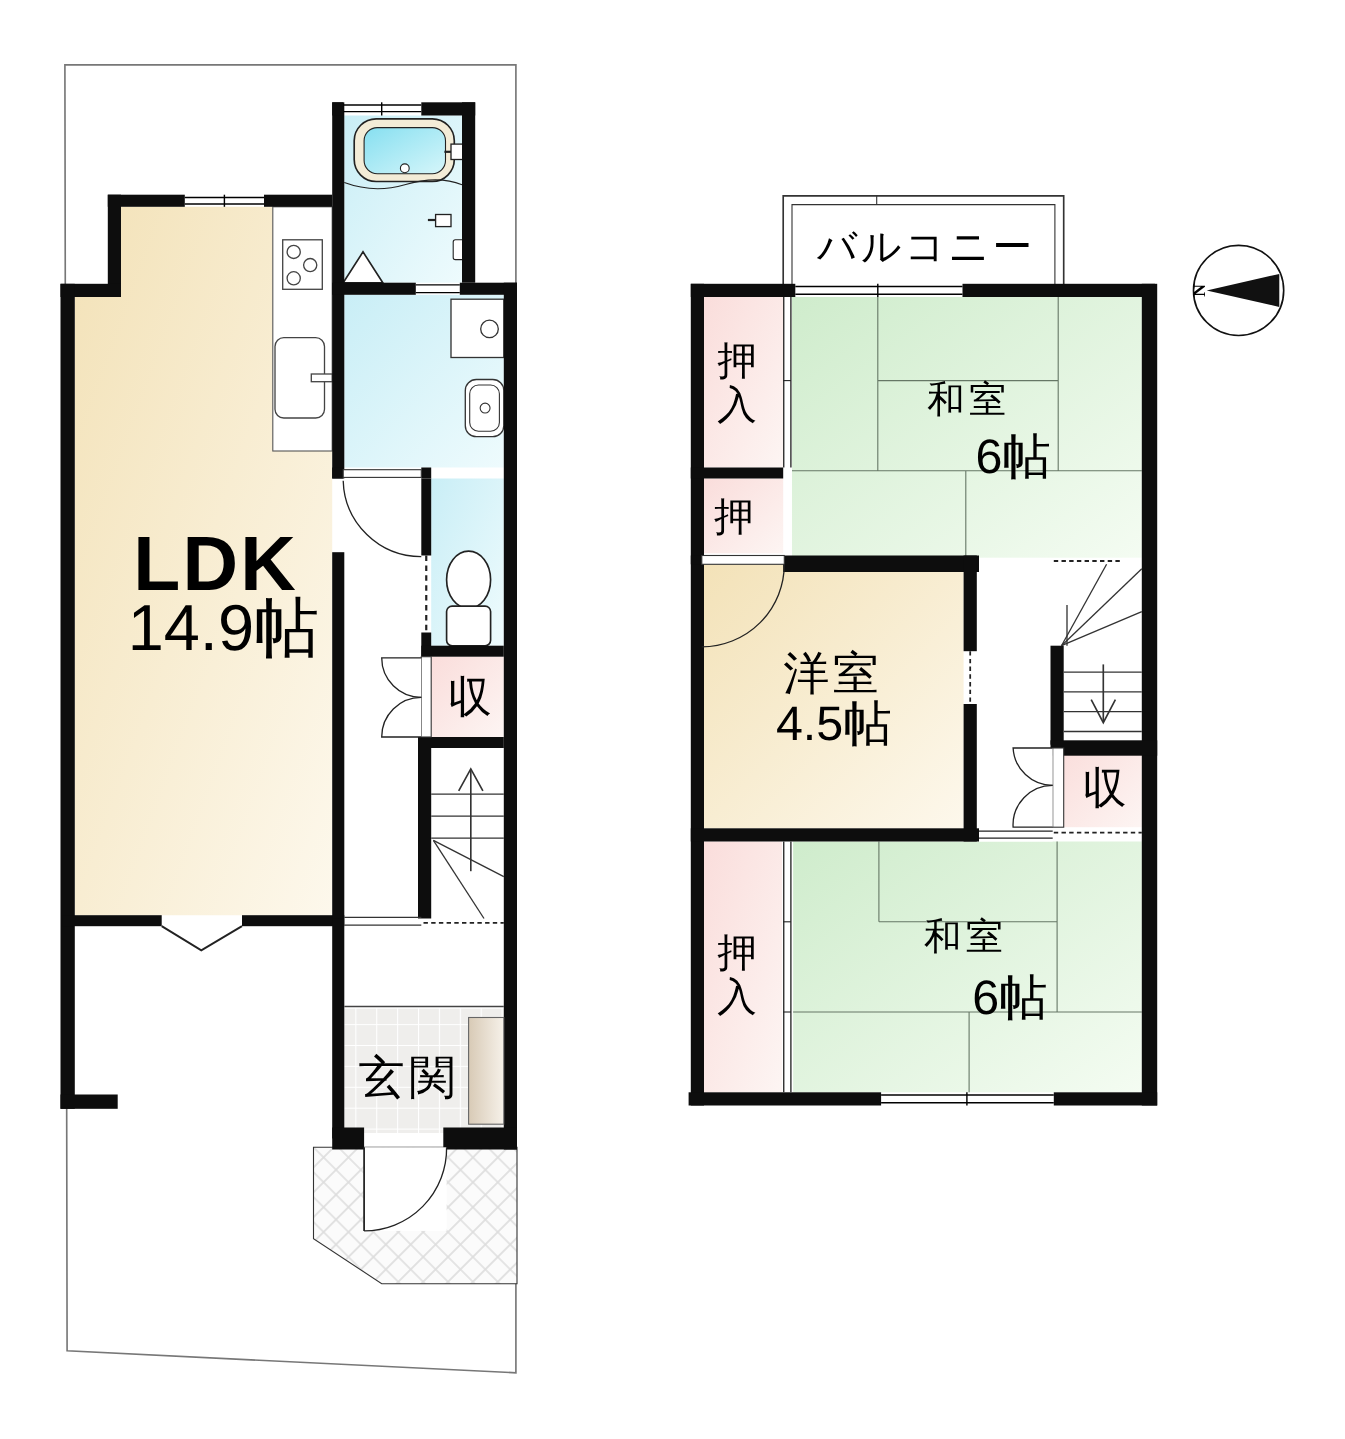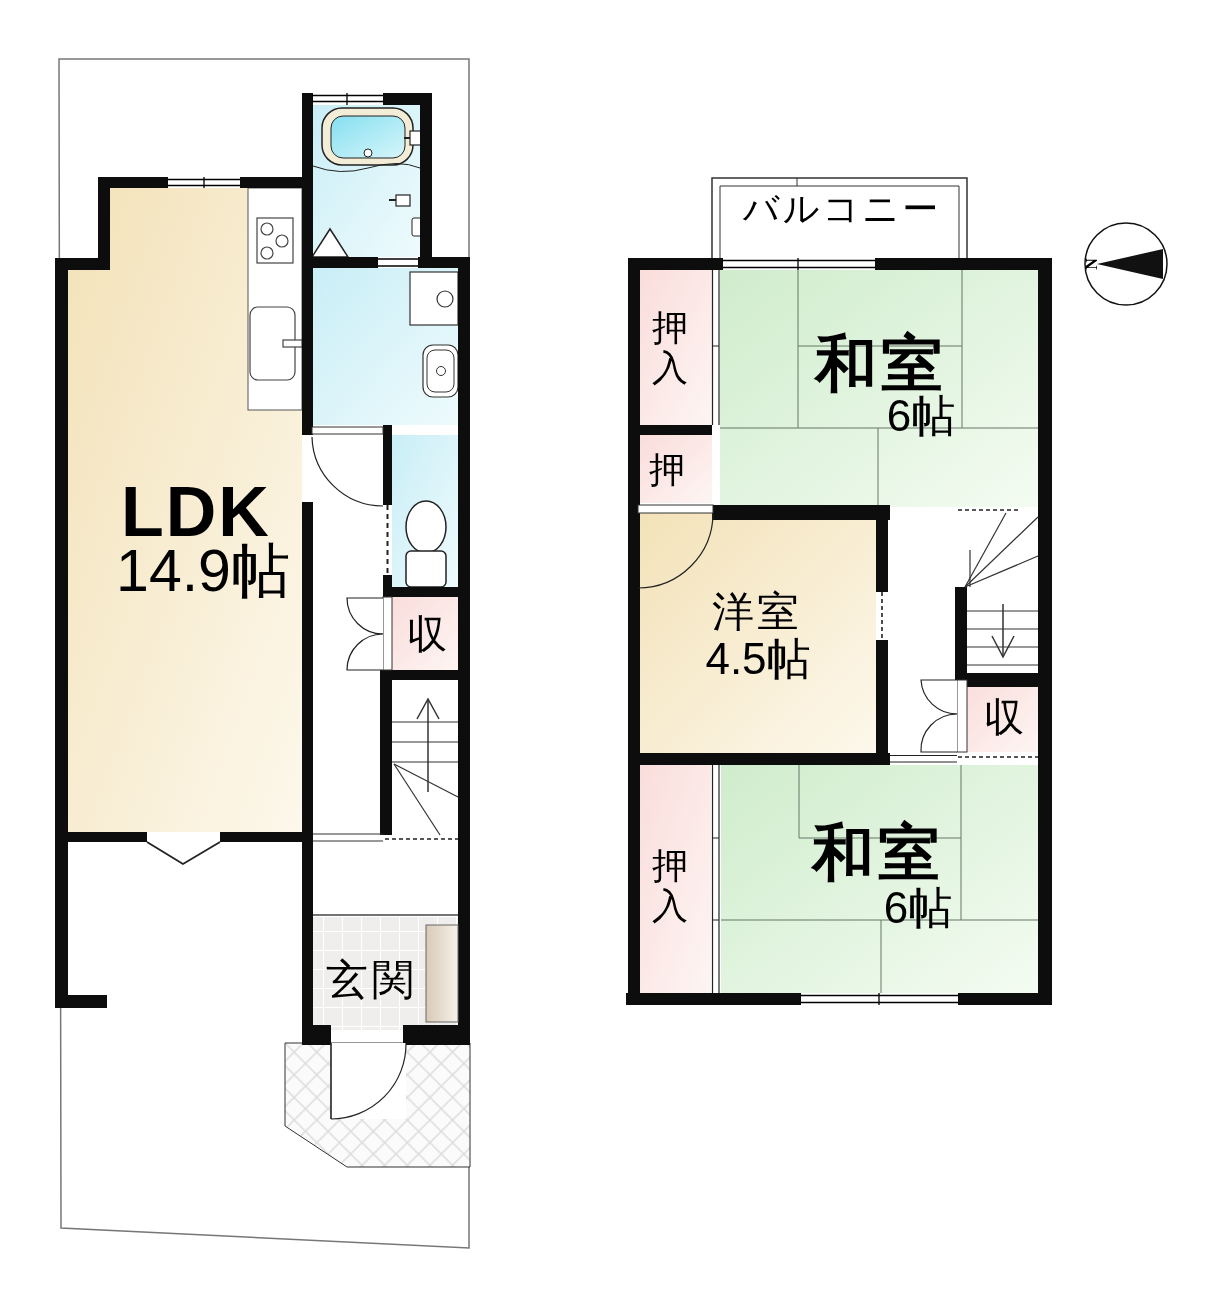--- a/index.html
+++ b/index.html
@@ -12,21 +12,21 @@
   }
   .canvas svg{position:absolute;left:0;top:0;}
   .lbl{
     position:absolute; transform:translate(-50%,-50%);
     color:#000; white-space:nowrap; line-height:1.05; text-align:center;
     font-family:"Liberation Sans","DejaVu Sans",sans-serif;
   }
   .lbl.vert{display:flex;flex-direction:column;align-items:center;gap:2px;}
   .ldk-name{font-size:70px;letter-spacing:2px;font-weight:bold;}
   .ldk-size{font-size:59px;}
-  .room-big{font-size:62px;letter-spacing:4px;font-weight:bold;}
+  .room-big{font-size:34px;letter-spacing:4px;}
   .room-size{font-size:44px;margin-left:40px;}
   .room-mid{font-size:42px;letter-spacing:3px;}
   .room-mid-size{font-size:44px;}
   .closet{font-size:36px;}
   .storage{font-size:40px;}
   .genkan{font-size:42px;letter-spacing:4px;}
   .balcony{font-size:36px;letter-spacing:3px;}
   .north{font-size:16px;font-weight:bold;font-family:"Liberation Serif","DejaVu Serif",serif;
          transform:translate(-50%,-50%) rotate(-90deg);}
 </style>
@@ -298,21 +298,21 @@
     <circle cx="1126" cy="264" r="41" fill="#fff" stroke="#111" stroke-width="1.5"></circle>
     <path d="M1097,264 L1163,249 L1163,279 Z" fill="#111"></path>
   </g>
 </svg>
 
 <div class="lbl ldk-name" style="left:196px;top:513px;">LDK</div>
 <div class="lbl ldk-size" style="left:203px;top:572px;">14.9帖</div>
 <div class="lbl storage" style="left:427px;top:634px;">収</div>
 <div class="lbl genkan" style="left:372px;top:980px;">玄関</div>
 
-<div class="lbl balcony" style="left:842px;top:209px;">バルコニー</div>
+<div class="lbl balcony" style="left:842px;top:224px;">バルコニー</div>
 <div class="lbl room-big" style="left:881px;top:364px;">和室</div>
 <div class="lbl room-size" style="left:881px;top:416px;">6帖</div>
 <div class="lbl vert closet" style="left:670px;top:348px;">
   <span>押</span>
   <span>入</span>
 </div>
 <div class="lbl closet" style="left:667px;top:470px;">押</div>
 <div class="lbl room-mid" style="left:757px;top:612px;">洋室</div>
 <div class="lbl room-mid-size" style="left:758px;top:659px;">4.5帖</div>
 <div class="lbl vert closet" style="left:670px;top:886px;">

